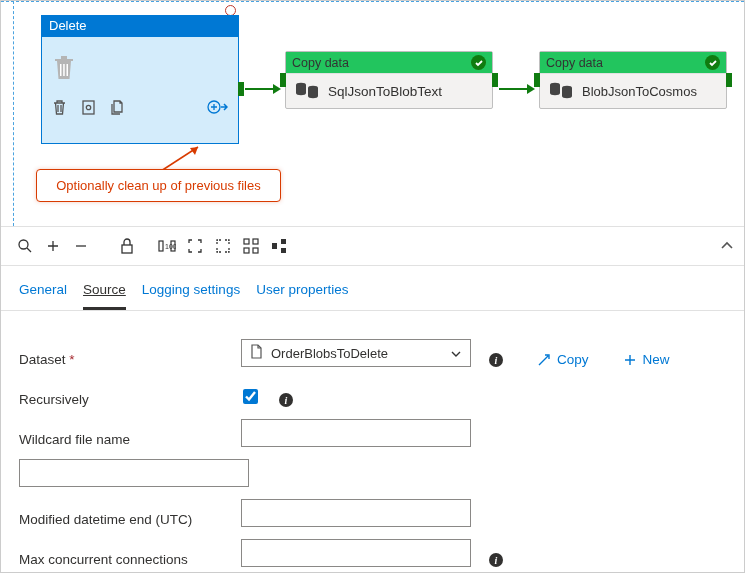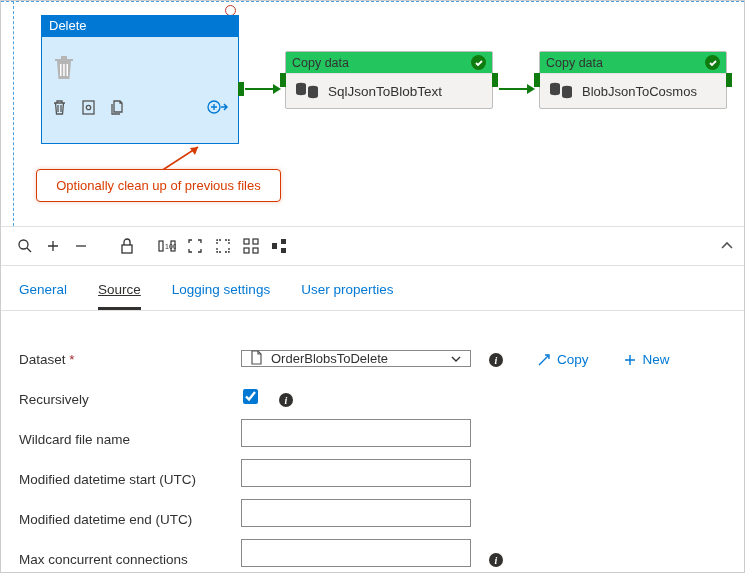--- a/index.html
+++ b/index.html
@@ -118,36 +118,36 @@
     width: 28px; height: 28px; display: inline-flex; align-items: center; justify-content: center;
     color: #333;
   }
   .chev-up {
     position: absolute; right: 10px; top: 12px;
     color: #555;
   }
 
   
   .tabs {
-    display: flex; gap: 31px; padding: 10px 18px 0 18px;
+    display: flex; gap: 16px; padding: 10px 18px 0 18px;
     border-bottom: 1px solid #e1e1e1;
   }
   .tab {
     color: #0078d4; padding: 6px 0 10px 0; border-bottom: 3px solid transparent;
     font-size: 13.5px; cursor: pointer;
   }
   .tab.active { color: #323130; border-bottom-color: #323130; text-decoration: underline; }
 
   
   .form { padding: 16px 18px; }
   .form-row { display: flex; align-items: flex-end; height: 40px; gap: 12px; }
   .form-label { width: 210px; font-size: 13.5px; }
   .req { color: #a4262c; }
   .select {
-    width: 230px; height: 17px; border: 1px solid #8a8886;
+    width: 230px; height: 28px; border: 1px solid #8a8886;
     display: flex; align-items: center; padding: 0 8px; gap: 8px;
     position: relative;
   }
   .select .caret { position: absolute; right: 8px; }
   .info-dot {
     width: 14px; height: 14px; border-radius: 50%;
     background: #323130; color: #fff; font-size: 10px; font-weight: bold;
     display: inline-flex; align-items: center; justify-content: center;
     margin-left: 6px; font-family: Georgia, serif; font-style: italic;
   }
@@ -381,21 +381,20 @@
     <input type="checkbox" class="chk" checked="" style="">
     <span class="info-dot">i</span>
   </div>
 
   <div class="form-row">
     <div class="form-label">Wildcard file name</div>
     <input class="text-input" value="" style="">
   </div>
 
   <div class="form-row">
-    <div class="form-label">Modified datetime start (UTC)</div>
     <input class="text-input" value="" style="">
   </div>
 
   <div class="form-row">
     <div class="form-label">Modified datetime end (UTC)</div>
     <input class="text-input" value="" style="">
   </div>
 
   <div class="form-row">
     <div class="form-label">Max concurrent connections</div>

